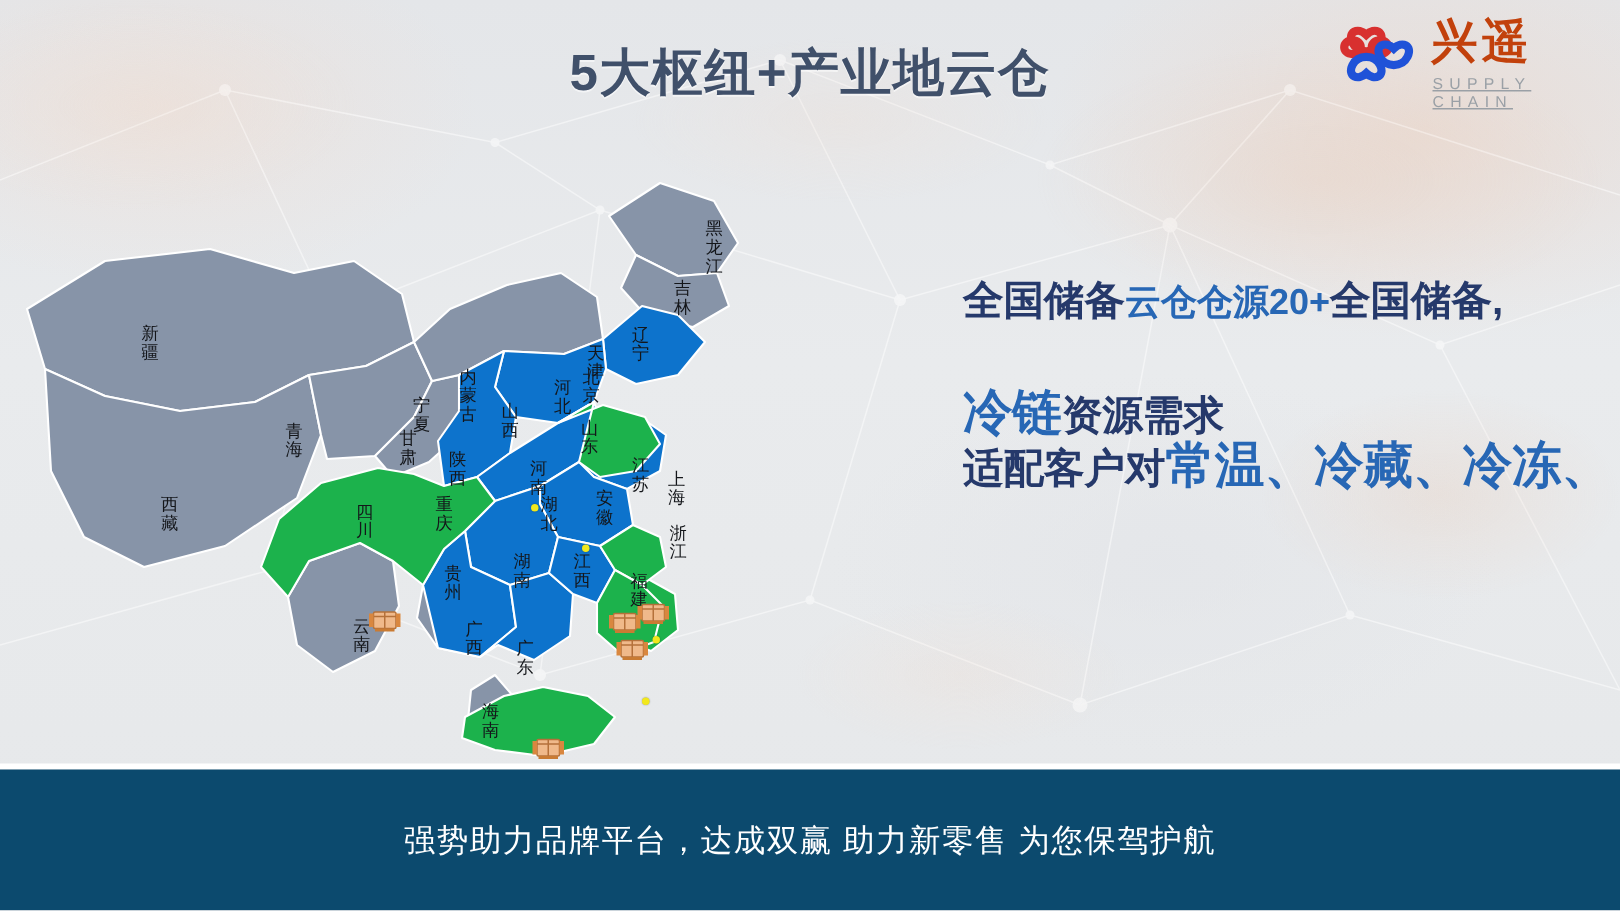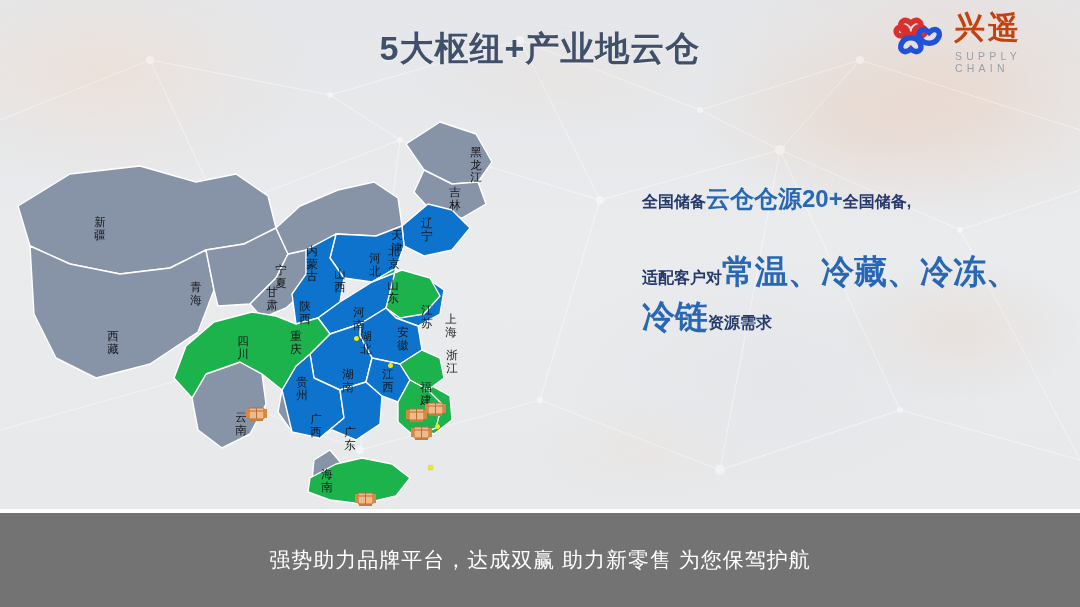--- a/index.html
+++ b/index.html
@@ -24,41 +24,41 @@
 
   
   .title{
     position:absolute;left:0;right:0;top:26px;text-align:center;
     font-size:34px;font-weight:bold;color:#40506a;letter-spacing:1px;
     text-shadow:0 1px 0 rgba(255,255,255,.55);
   }
   .logo{position:absolute;right:16px;top:10px;width:172px;height:62px;}
   .logo-mark{position:absolute;left:0;top:4px;width:56px;height:44px;}
   .logo-cn{position:absolute;left:62px;top:2px;font-size:31px;font-weight:bold;color:#c2410c;letter-spacing:3px;line-height:1;}
-  .logo-en{position:absolute;left:63px;top:40px;font-size:10.5px;color:#9aa0a6;letter-spacing:4.2px;}
+  .logo-en{position:absolute;left:63px;top:40px;font-size:10.5px;color:#9aa0a6;letter-spacing:4.2px;text-decoration:underline;}
 
   
   .map{position:absolute;left:0;top:78px;width:640px;height:430px;}
   .map svg{display:block;}
   .prov-label{font-size:11.5px;fill:#14161a;font-family:"DejaVu Sans","Liberation Sans",sans-serif;}
   .wh{position:absolute;width:26px;height:20px;}
   .dot{position:absolute;width:5px;height:5px;border-radius:50%;background:#f2e81c;box-shadow:0 0 1px rgba(0,0,0,.4);}
 
   
   .copy{position:absolute;left:642px;top:186px;width:430px;color:#2f4f8f;}
   .ln{margin:0;line-height:1.05;white-space:nowrap;}
   .ln1{margin-bottom:44px;}
-  .sm{font-size:16px;font-weight:bold;color:#25396b;letter-spacing:0px;vertical-align:baseline;}
+  .sm{font-size:27px;font-weight:bold;color:#25396b;letter-spacing:0px;vertical-align:baseline;}
   .lg{font-size:24px;font-weight:bold;color:#2767b5;letter-spacing:0px;}
   .lg2{font-size:33px;font-weight:bold;color:#2767b5;}
   .ln3{margin-top:10px;}
 
   
   .banner{
-    position:absolute;left:0;right:0;bottom:0;height:94px;background:#737373;
+    position:absolute;left:0;right:0;bottom:0;height:94px;background:#0c4a6e;
     display:flex;align-items:center;justify-content:center;margin-top:37px;
   }
   .banner-text{color:#ffffff;font-size:21px;letter-spacing:1px;}
   .banner-gap{position:absolute;left:0;right:0;bottom:94px;height:4px;background:#ffffff;}
 </style>
 </head>
 <body>
 
 <div class="slide">
 
@@ -263,26 +263,26 @@
         <div class="dot" style="left: 434.5px; top: 345.5px;"></div>
         <div class="dot" style="left: 427.5px; top: 386.5px;"></div>
         <div class="dot" style="left: 356.5px; top: 435.5px;"></div>
       </div>
   </div>
 
   <div class="copy">
     <p class="ln ln1">
       <span class="sm">全国储备</span><span class="lg">云仓仓源20+</span><span class="sm">全国储备,</span>
     </p>
+    <p class="ln ln3">
+      <span class="lg2">冷链</span><span class="sm">资源需求</span>
+    </p>
     <p class="ln ln2">
       <span class="sm">适配客户对</span><span class="lg2">常温、冷藏、冷冻、</span>
     </p>
-    <p class="ln ln3">
-      <span class="lg2">冷链</span><span class="sm">资源需求</span>
-    </p>
   </div>
 
   <div class="banner-gap"></div>
   <div class="banner">
     <div class="banner-text">强势助力品牌平台，达成双赢  助力新零售 为您保驾护航</div>
   </div>
 
 </div>
 
 </body></html>

